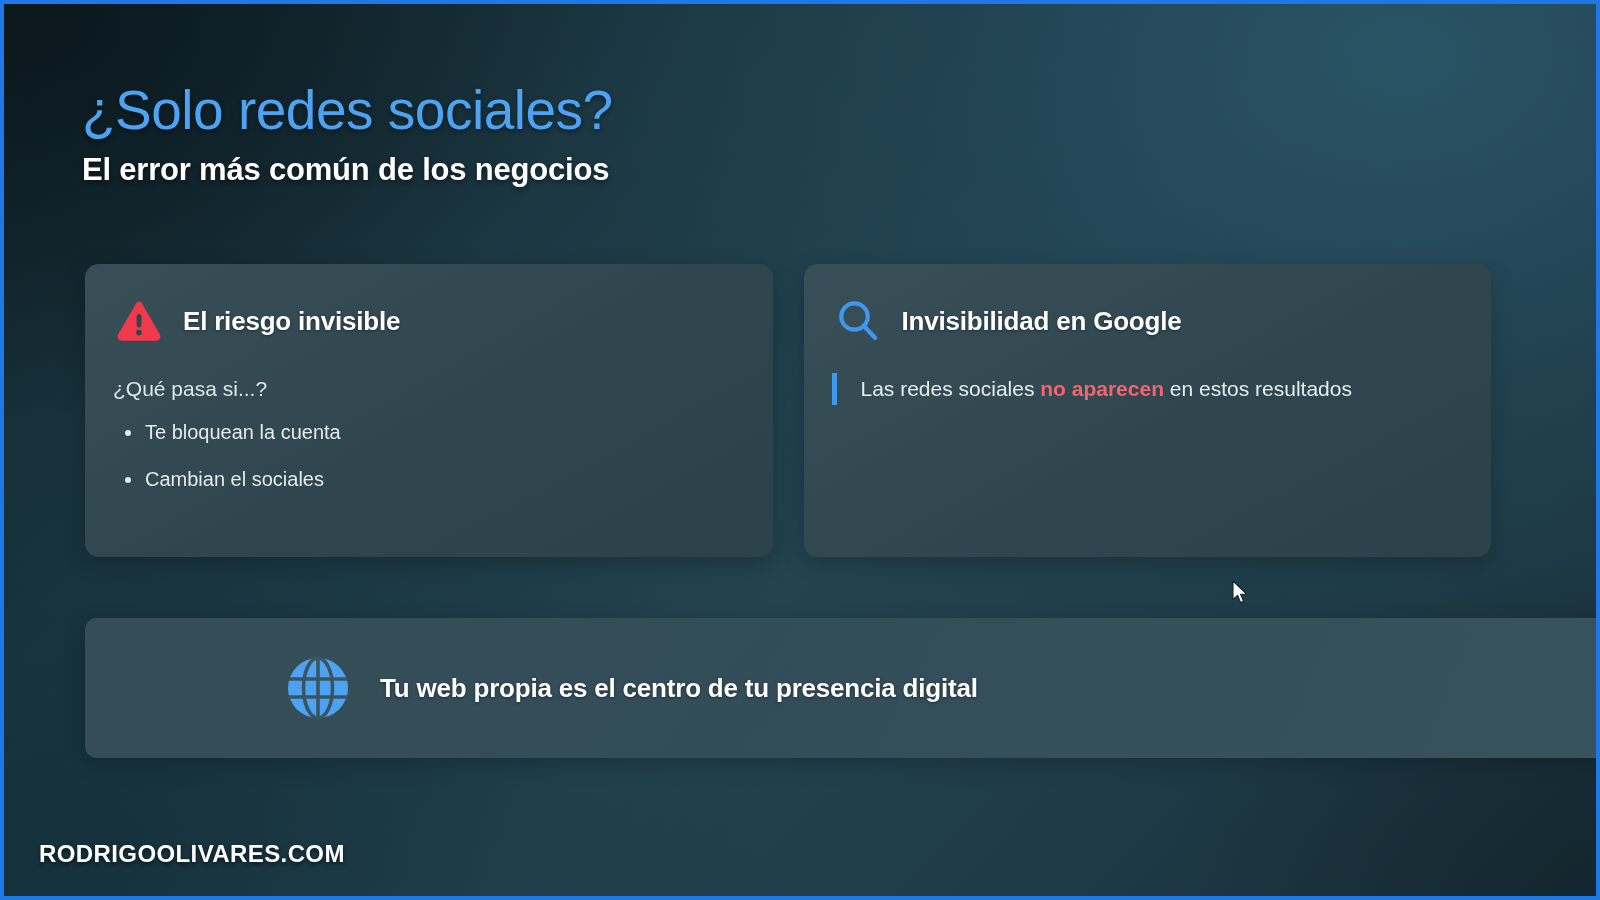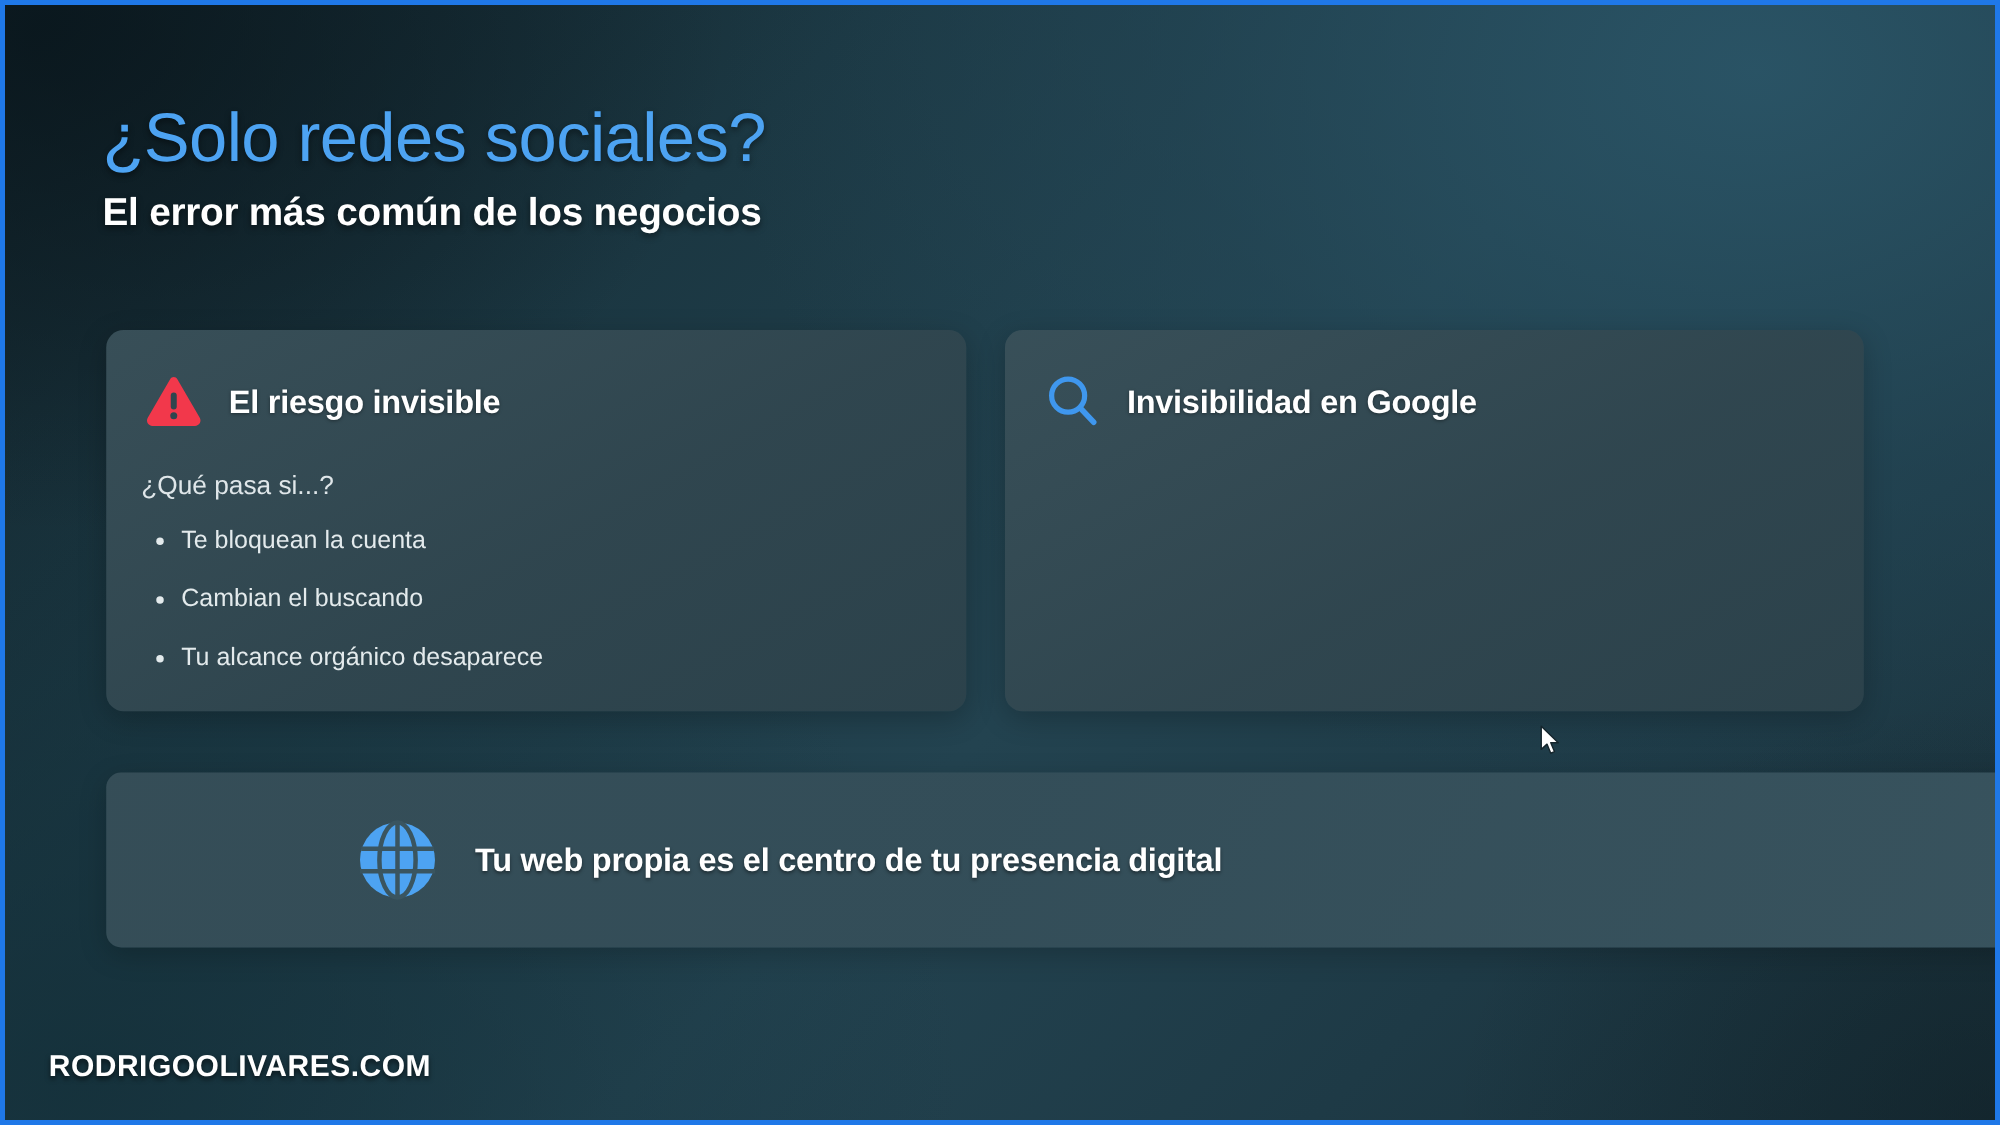--- a/index.html
+++ b/index.html
@@ -206,37 +206,39 @@
             <circle cx="23" cy="32.6" r="2.8" fill="#2f454e"></circle>
           </svg>
         </span>
         <span class="card-title">El riesgo invisible</span>
       </div>
 
       <div class="lead">¿Qué pasa si...?</div>
 
       <ul class="bullets">
         <li>Te bloquean la cuenta</li>
-        <li>Cambian el buscando</li>
-        <li>Tu alcance orgánico desaparece</li>
+        <li>Cambian el sociales</li>
       </ul>
     </div>
 
     <div class="card">
       <div class="card-head">
         <span class="icon-box">
           <svg width="46" height="46" viewBox="0 0 46 46" aria-hidden="true">
             <circle cx="19.5" cy="18.5" r="13.2" fill="none" stroke="#3f97ee" stroke-width="4.2"></circle>
             <line x1="29.4" y1="28.6" x2="40" y2="39.8" stroke="#3f97ee" stroke-width="4.4" stroke-linecap="round"></line>
           </svg>
         </span>
         <span class="card-title">Invisibilidad en Google</span>
       </div>
 
 
+      <div class="quote">
+        <span>Las redes sociales </span><span class="hl">no aparecen</span><span> en estos resultados</span>
+      </div>
     </div>
 
   </div>
 
   <div id="banner">
     <span class="icon-box" style="width:66px;height:66px;">
       <svg width="66" height="66" viewBox="0 0 66 66" aria-hidden="true">
         <circle cx="33" cy="33" r="30" fill="#4da3f2"></circle>
         <g stroke="#3a5560" stroke-width="3.6" fill="none">
           <line x1="4" y1="24" x2="62" y2="24"></line>

